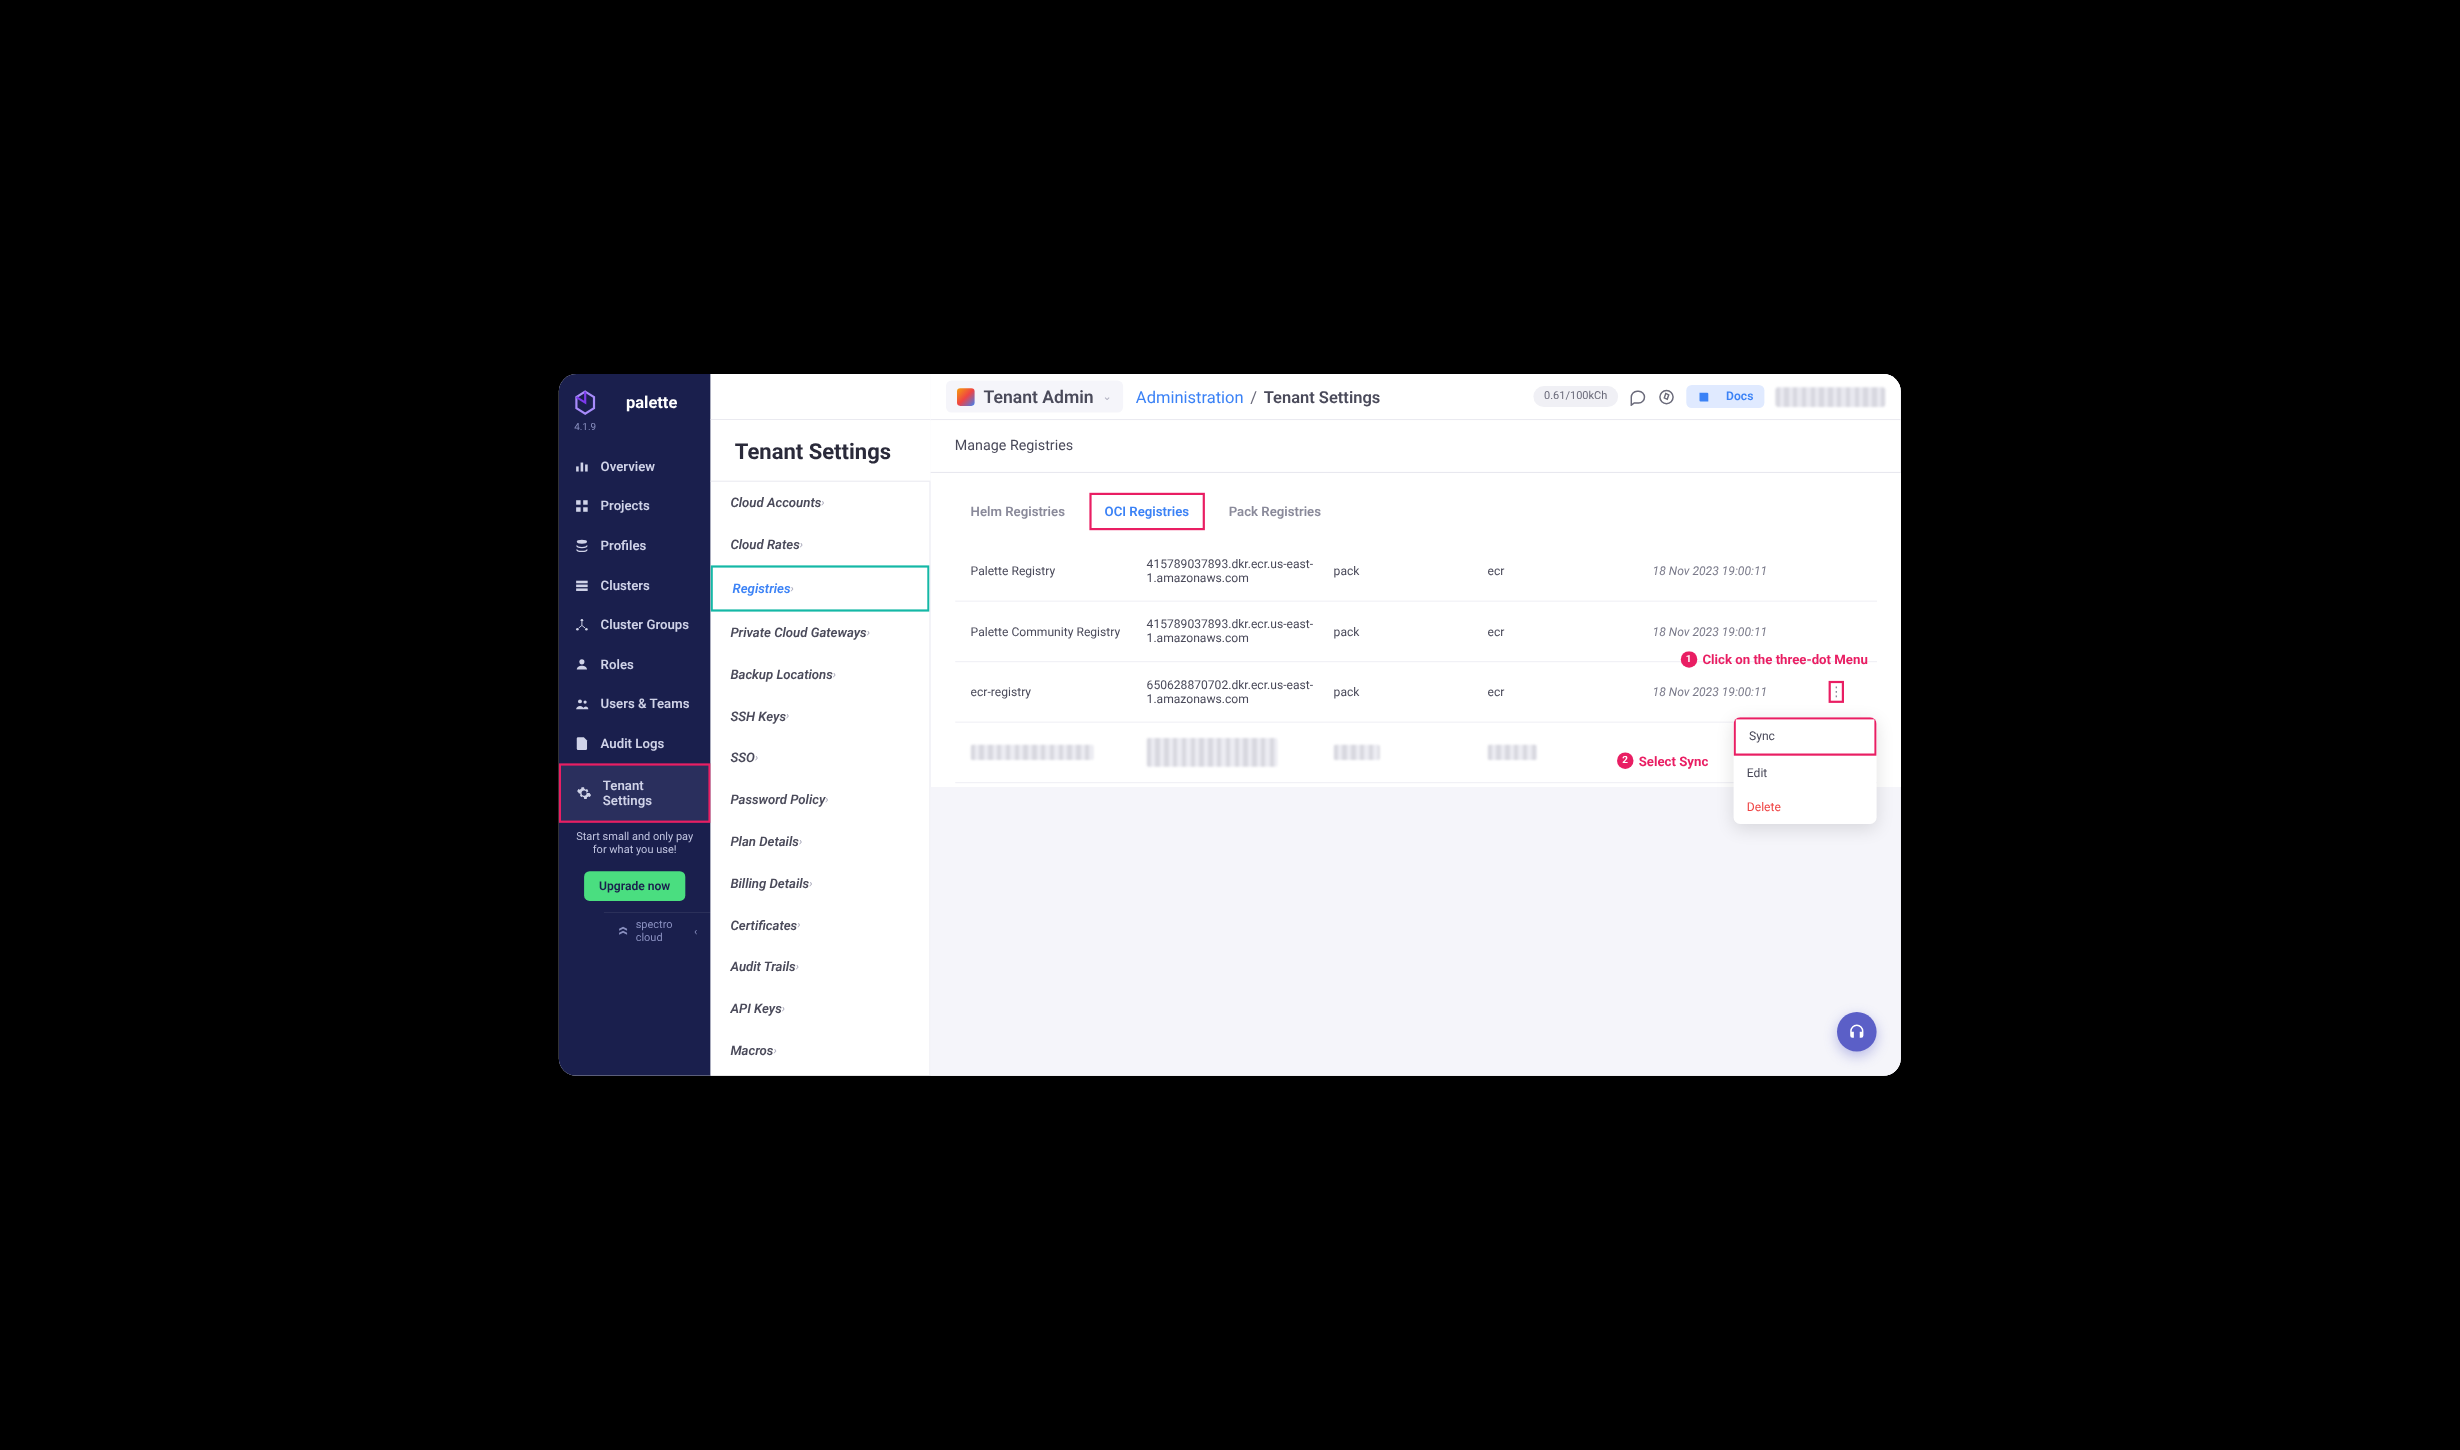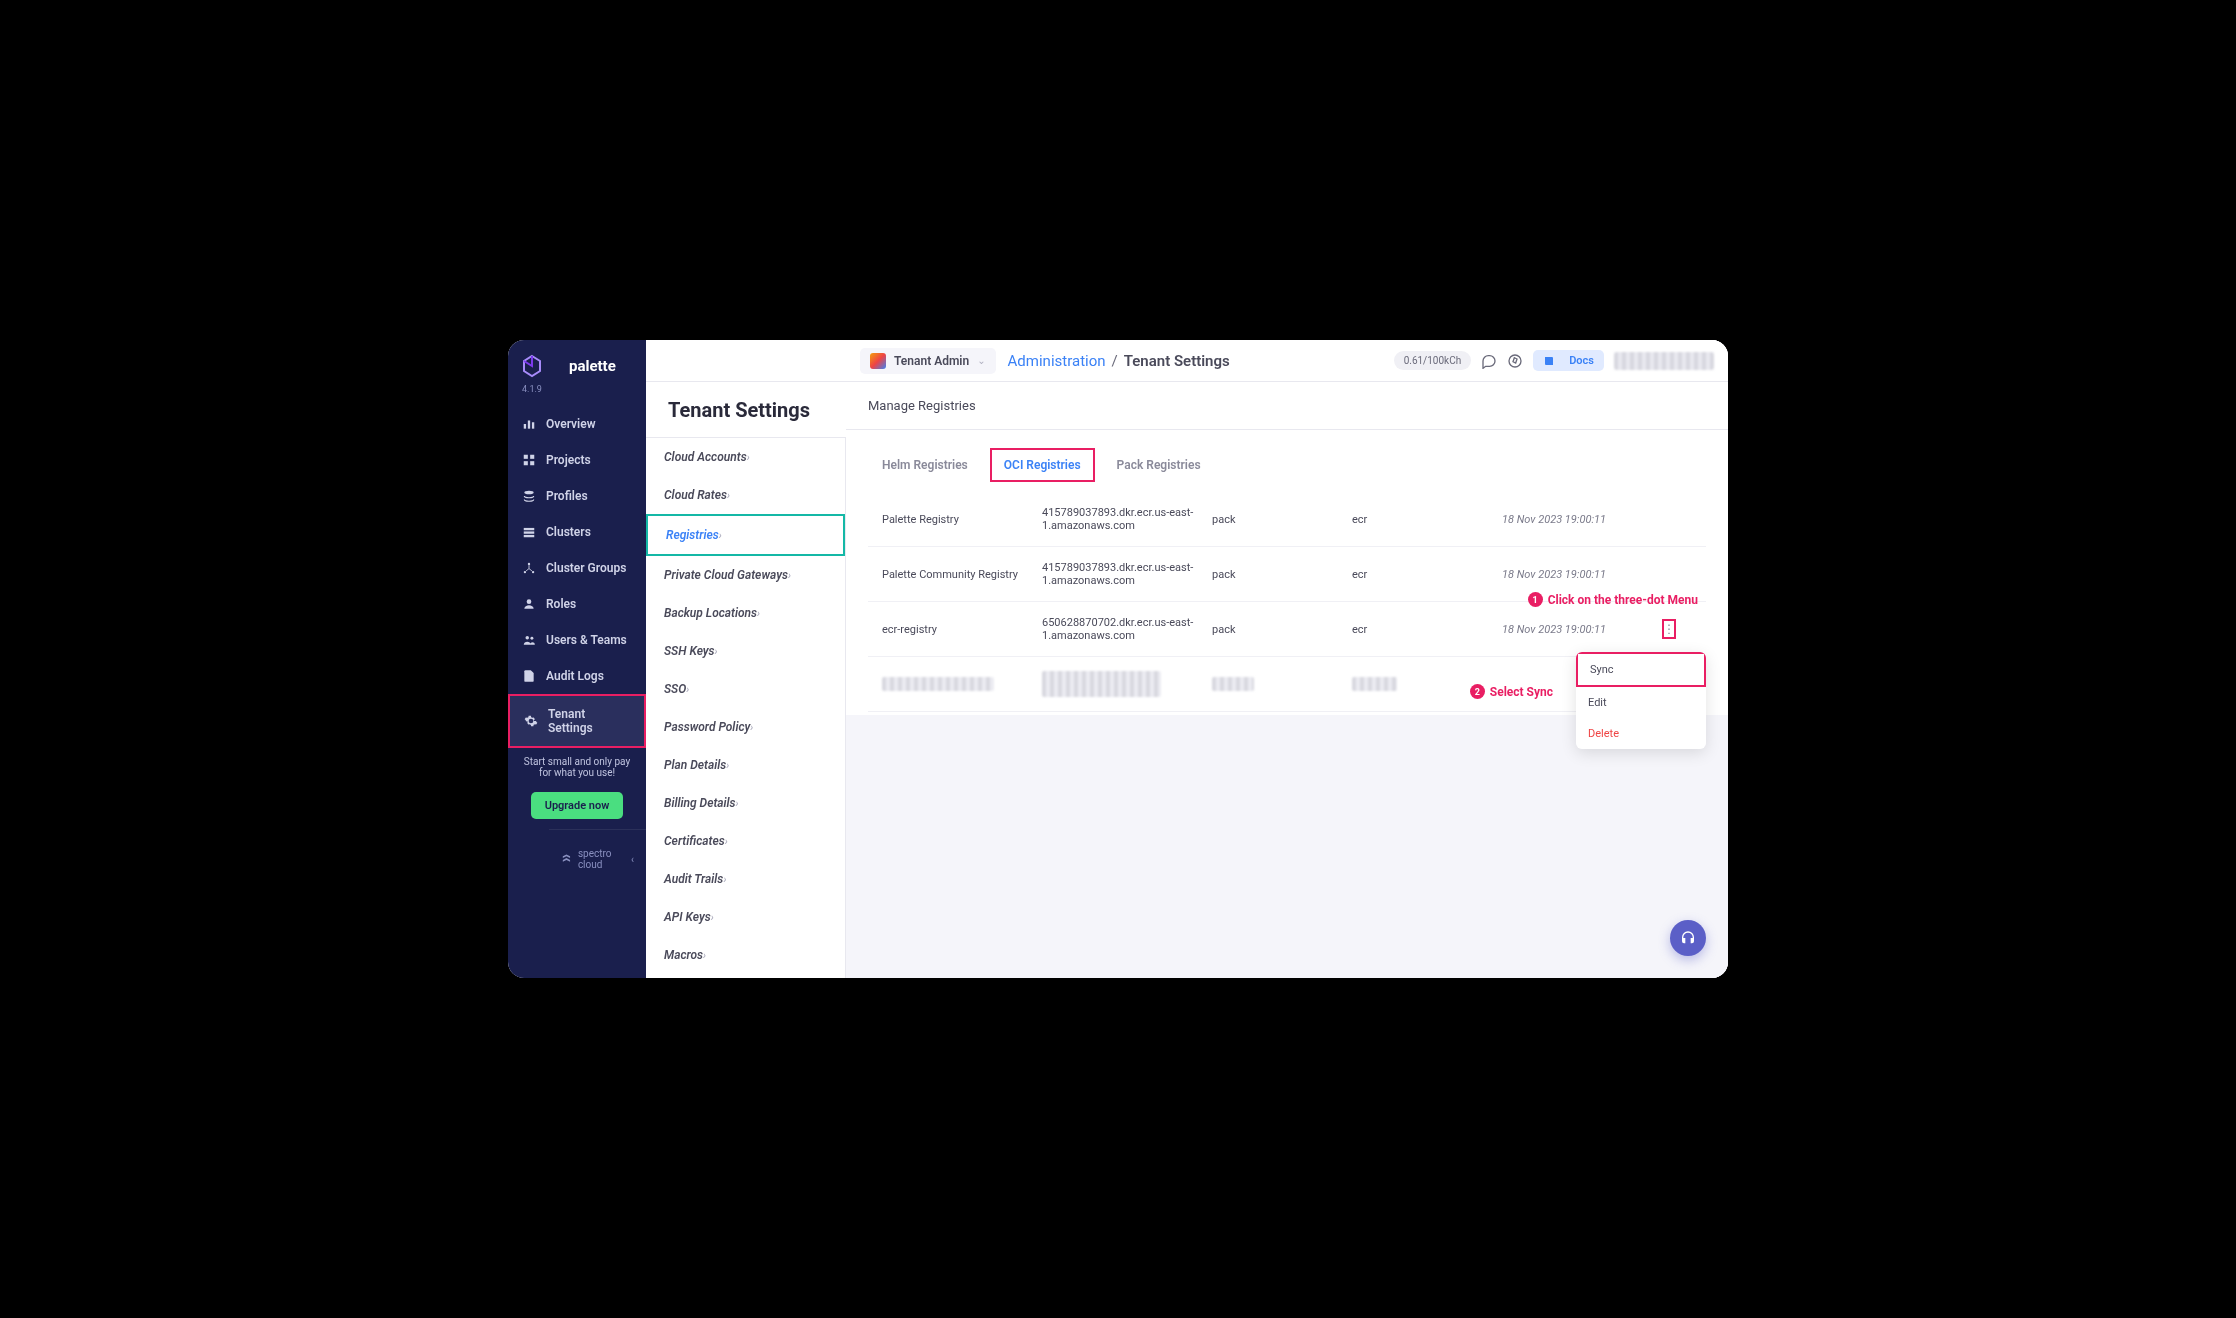--- a/index.html
+++ b/index.html
@@ -8,33 +8,33 @@
 .sidebar { width: 165px; background: #1a1f4d; color: #fff; display: flex; flex-direction: column; font-size: 12px; }
 .logo-area { padding: 14px 12px 6px; display: flex; align-items: center; gap: 8px; }
 .logo-icon { width: 24px; height: 24px; }
 .logo-text { font-weight: 700; font-size: 15px; padding-left: 17px; }
 .version { padding: 0 14px 12px; font-size: 9px; color: #8a90c0; }
 .nav-item { display: flex; align-items: center; gap: 10px; padding: 11px 14px; cursor: pointer; color: #d0d3e8; font-size: 12px; font-weight: 600; }
 .nav-item.highlighted { border: 2px solid #e91e63; background: #2a2f5d; }
 .nav-icon { width: 14px; height: 14px; display: inline-flex; align-items: center; justify-content: center; }
 .promo { padding: 8px 12px; text-align: center; font-size: 10px; color: #c0c4e0; }
 .upgrade-btn { margin: 6px auto 10px; display: block; background: #4ade80; color: #1a1f4d; border: none; padding: 7px 14px; border-radius: 5px; font-size: 11px; font-weight: 600; cursor: pointer; }
-.footer-brand { padding: 18px 12px; display: flex; align-items: center; gap: 6px; color: #8a90c0; font-size: 10px; border-top: 1px solid rgba(255,255,255,0.08); margin-left: 41px; }
+.footer-brand { padding: 6px 12px; display: flex; align-items: center; gap: 6px; color: #8a90c0; font-size: 10px; border-top: 1px solid rgba(255,255,255,0.08); margin-left: 41px; }
 .footer-chevron { margin-left: auto; }
 .settings-panel { width: 200px; background: #fff; border-right: 1px solid #e8e8ef; overflow-y: auto; }
 .settings-panel::-webkit-scrollbar { width: 6px; }
 .settings-panel::-webkit-scrollbar-thumb { background: #d0d0d8; border-radius: 3px; }
 .settings-item { display: flex; align-items: center; padding: 12px 18px; font-size: 12px; color: #4a4a5a; cursor: pointer; font-weight: 600; font-style: italic; }
 .settings-item.active { color: #3b82f6; border: 2px solid #14b8a6; }
 .chev { color: #b0b0c0; font-size: 10px; }
 .main { flex: 1; display: flex; flex-direction: column; background: #f8f8fc; position: relative; }
 .topbar { height: 42px; background: #fff; border-bottom: 1px solid #e8e8ef; display: flex; align-items: center; padding: 0 14px; gap: 12px; }
 .tenant-selector { display: flex; align-items: center; gap: 8px; background: #f5f5fa; padding: 5px 10px; border-radius: 5px; cursor: pointer; }
 .tenant-badge { width: 16px; height: 16px; background: linear-gradient(135deg,#f59e0b,#ef4444,#3b82f6); border-radius: 3px; }
-.tenant-name { font-size: 12px; font-weight: 600; color: #4a4a5a; text-align: center; }
+.tenant-name { font-size: 16px; font-weight: 600; color: #4a4a5a; text-align: center; }
 .breadcrumb { font-size: 15px; color: #6a6a7a; display: flex; gap: 6px; align-items: flex-start; }
 .breadcrumb a { color: #3b82f6; text-decoration: none; }
 .breadcrumb .current { color: #4a4a5a; font-weight: 600; }
 .topbar-right { margin-left: auto; display: flex; align-items: center; gap: 10px; }
 .usage-pill { background: #f0f0f5; padding: 4px 10px; border-radius: 12px; font-size: 10px; color: #6a6a7a; }
 .top-icon { width: 16px; height: 16px; color: #6a6a7a; cursor: pointer; }
 .docs-link { background: #e0eaff; color: #3b82f6; padding: 4px 10px; border-radius: 5px; font-size: 11px; font-weight: 600; display: flex; align-items: center; gap: 14px; cursor: pointer; }
 .user-blur { width: 100px; height: 18px; background: repeating-linear-gradient(90deg,#d8d8e0 0 4px,#e8e8ef 4px 8px); border-radius: 3px; filter: blur(1px); }
 .page-header { background: #fff; border-bottom: 1px solid #e8e8ef; padding: 16px 22px; display: flex; align-items: flex-end; gap: 20px; }
 .page-title { font-size: 20px; font-weight: 700; color: #2a2a3a; }

